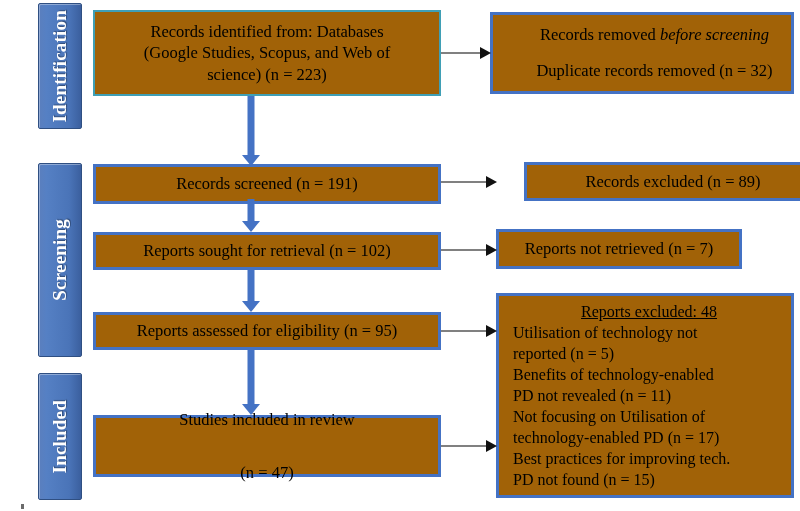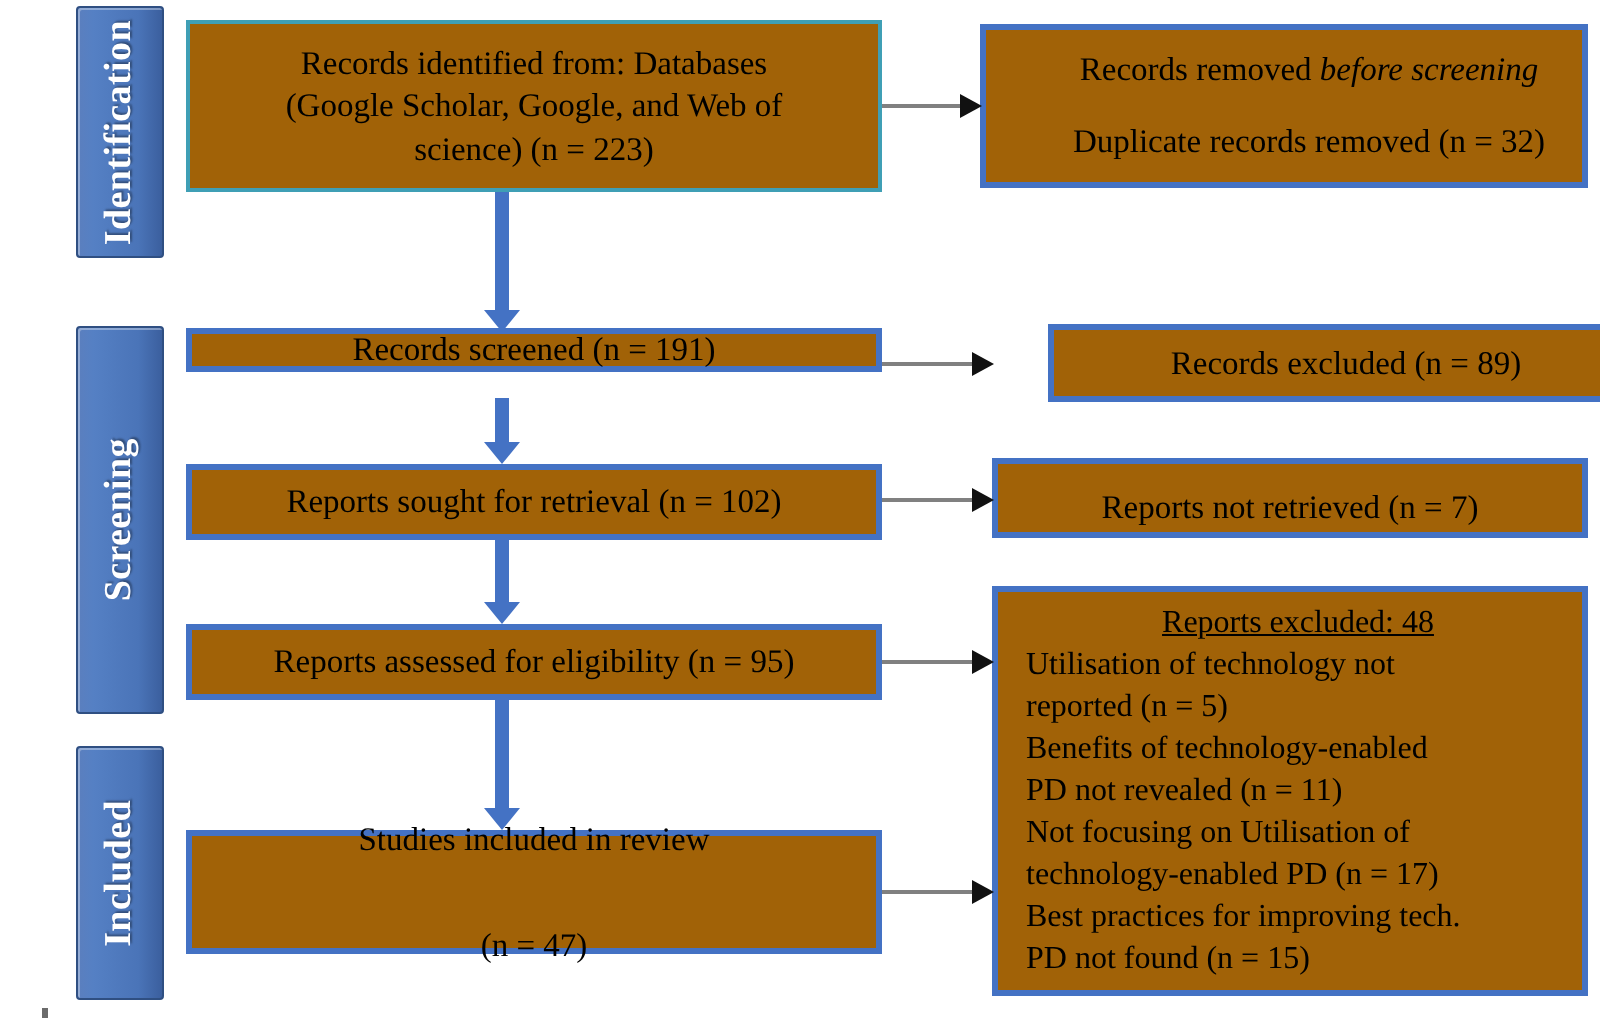--- a/index.html
+++ b/index.html
@@ -128,42 +128,42 @@
   <div class="stage-tab" style="left:38px; top:163px; width:42px; height:192px;">
     <span class="stage-label">Screening</span>
   </div>
 
   <div class="stage-tab" style="left:38px; top:373px; width:42px; height:125px;">
     <span class="stage-label">Included</span>
   </div>
 
   <div class="flow-box teal" style="left:93px; top:10px; width:348px; height:86px;">
     <span class="line">Records identified from: Databases</span>
-    <span class="line">(Google Scholar, Google, and Web of</span>
+    <span class="line">(Google Studies, Scopus, and Web of</span>
     <span class="line">science) (n = 223)</span>
   </div>
 
   <div class="flow-box" style="left:490px; top:12px; width:304px; height:82px; justify-content:space-around;padding-left:31px;">
     <span class="line">
       <span>Records removed </span><span class="italic">before screening</span>
     </span>
     <span class="line">Duplicate records removed (n = 32)</span>
   </div>
 
   <div class="h-arrow" style="left:441px; top:46px; width:50px; height:14px;">
     <div class="shaft" style="width:40px;"></div>
     <div class="head"></div>
   </div>
 
   <div class="v-arrow" style="left:241px; top:96px; width:20px; height:70px;">
     <div class="shaft" style="height:59px;"></div>
     <div class="head"></div>
   </div>
 
-  <div class="flow-box" style="left:93px; top:164px; width:348px; height:22px;">
+  <div class="flow-box" style="left:93px; top:164px; width:348px; height:40px;">
     <span class="line">Records screened (n = 191)</span>
   </div>
 
   <div class="flow-box" style="left:524px; top:162px; width:298px; height:39px;">
     <span class="line">Records excluded (n = 89)</span>
   </div>
 
   <div class="h-arrow" style="left:441px; top:175px; width:56px; height:14px;">
     <div class="shaft" style="width:46px;"></div>
     <div class="head"></div>
@@ -171,21 +171,21 @@
 
   <div class="v-arrow" style="left:241px; top:199px; width:20px; height:33px;">
     <div class="shaft" style="height:22px;"></div>
     <div class="head"></div>
   </div>
 
   <div class="flow-box" style="left:93px; top:232px; width:348px; height:38px;text-align:right;">
     <span class="line">Reports sought for retrieval (n = 102)</span>
   </div>
 
-  <div class="flow-box" style="left:496px; top:229px; width:298px; height:40px;justify-content:flex-end;">
+  <div class="flow-box" style="left:496px; top:229px; width:246px; height:40px;">
     <span class="line">Reports not retrieved (n = 7)</span>
   </div>
 
   <div class="h-arrow" style="left:441px; top:243px; width:56px; height:14px;">
     <div class="shaft" style="width:46px;"></div>
     <div class="head"></div>
   </div>
 
   <div class="v-arrow" style="left:241px; top:270px; width:20px; height:42px;">
     <div class="shaft" style="height:31px;"></div>

